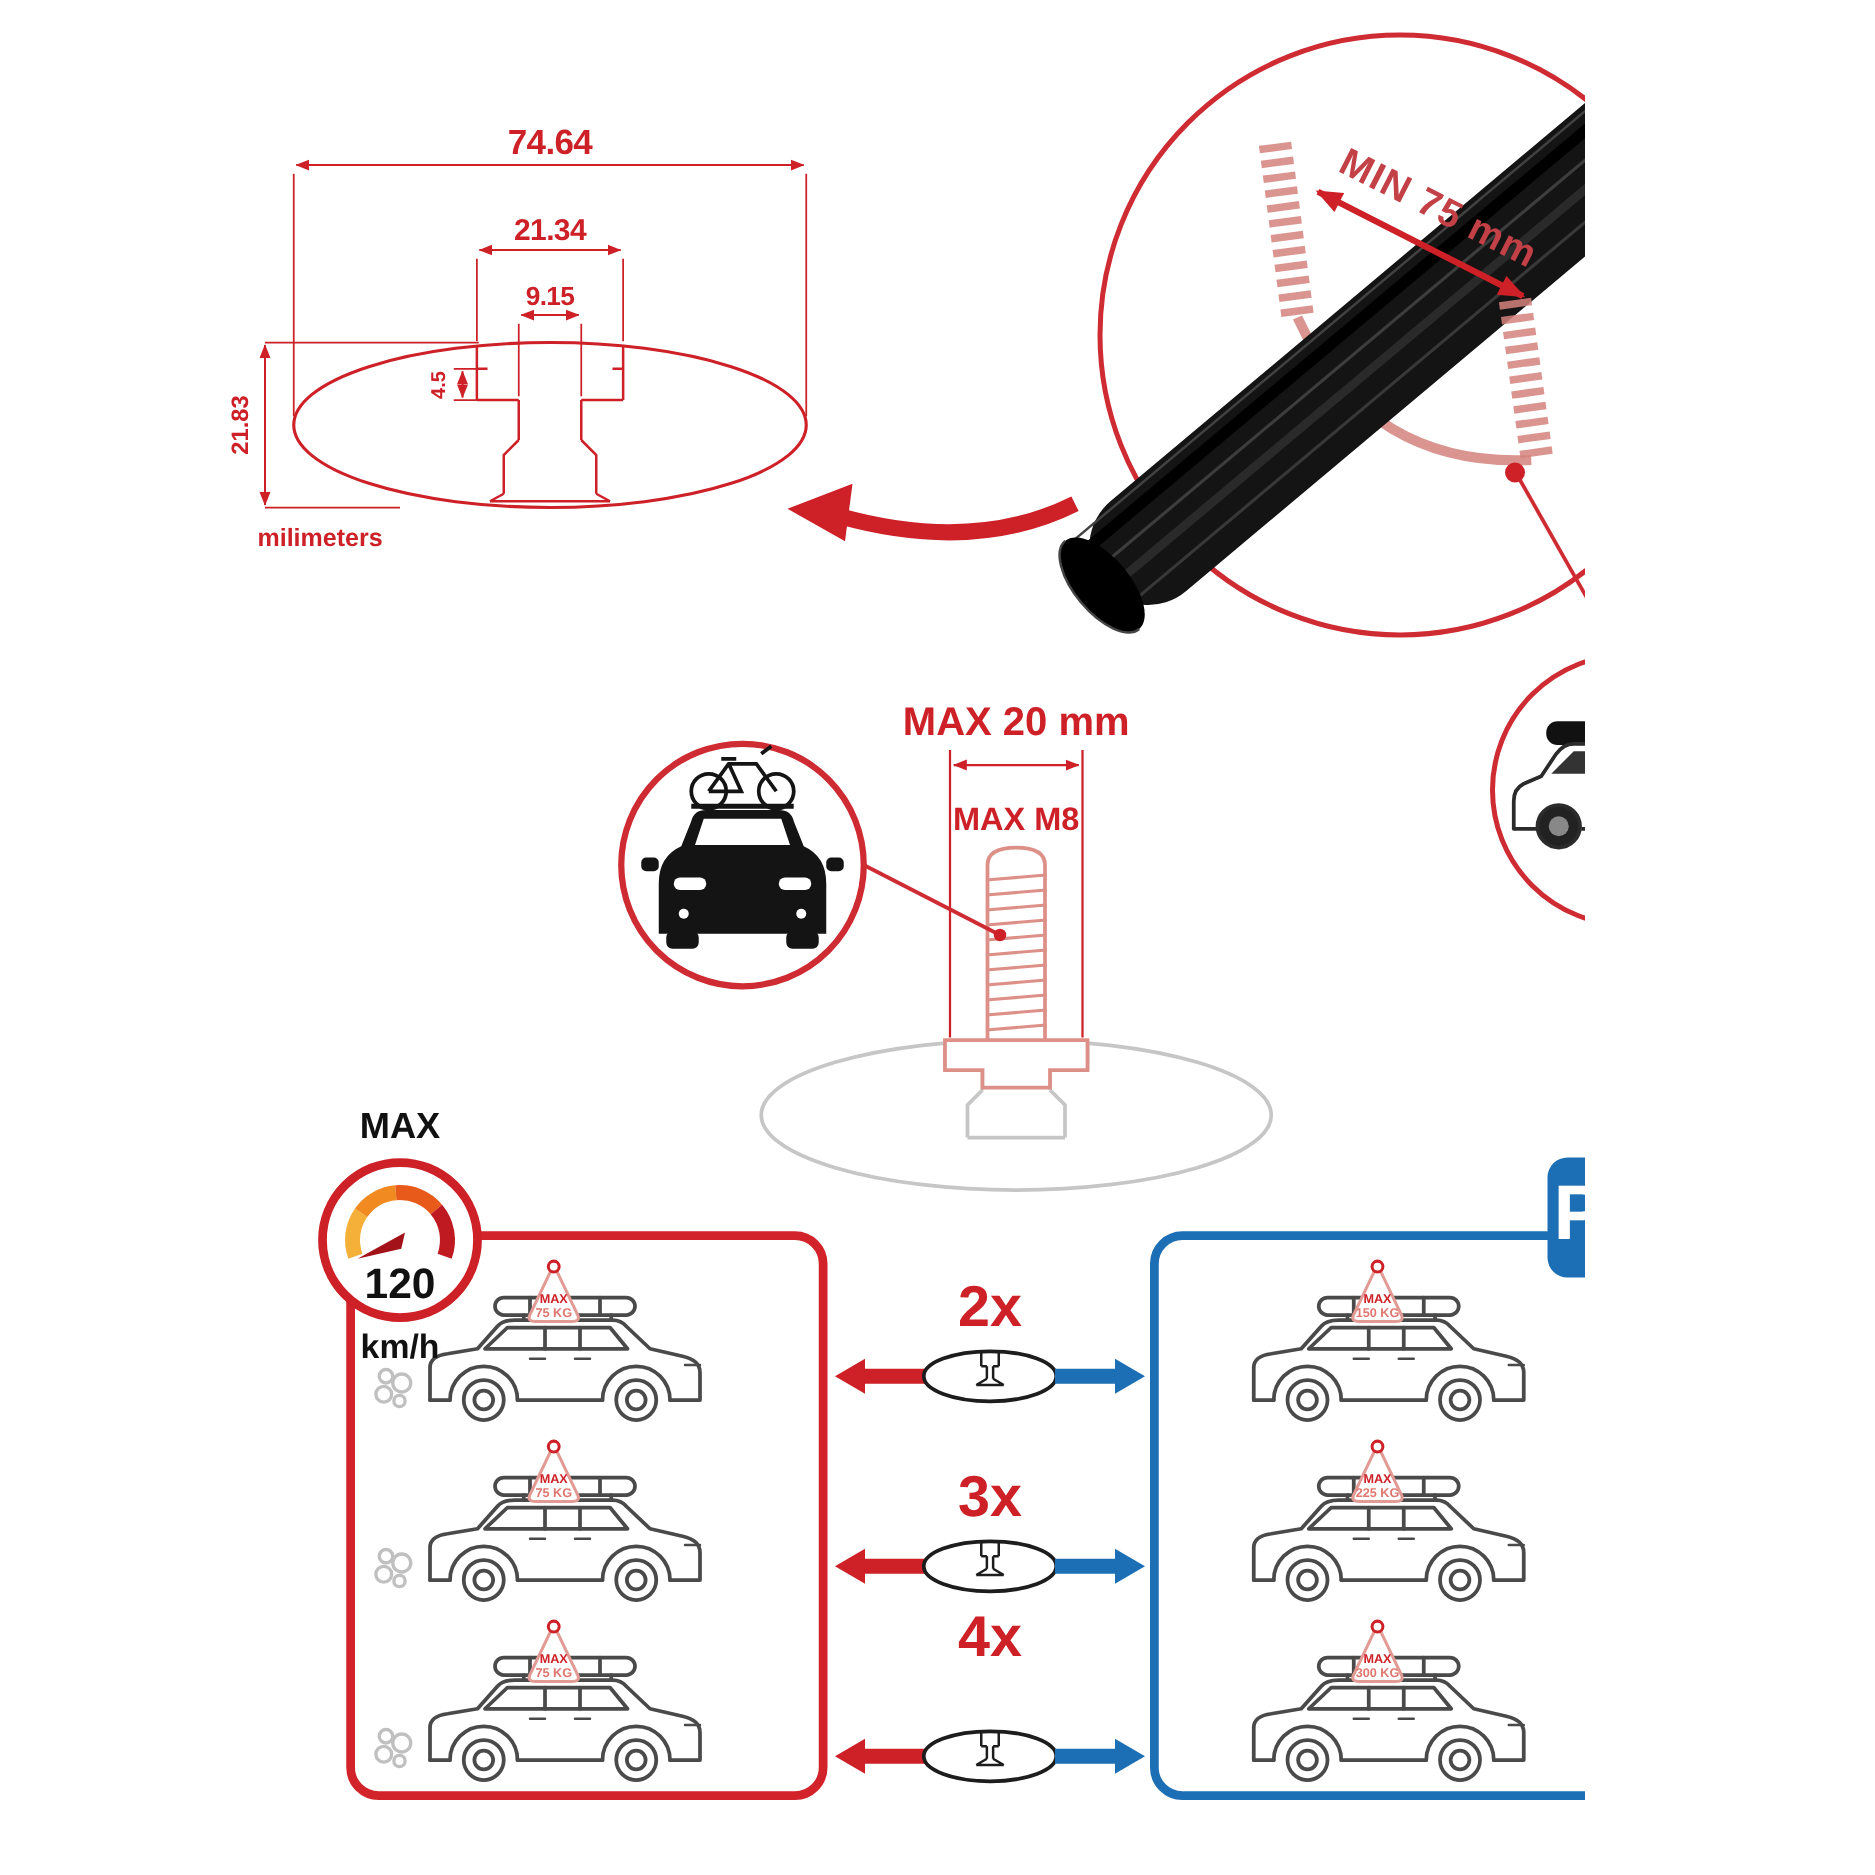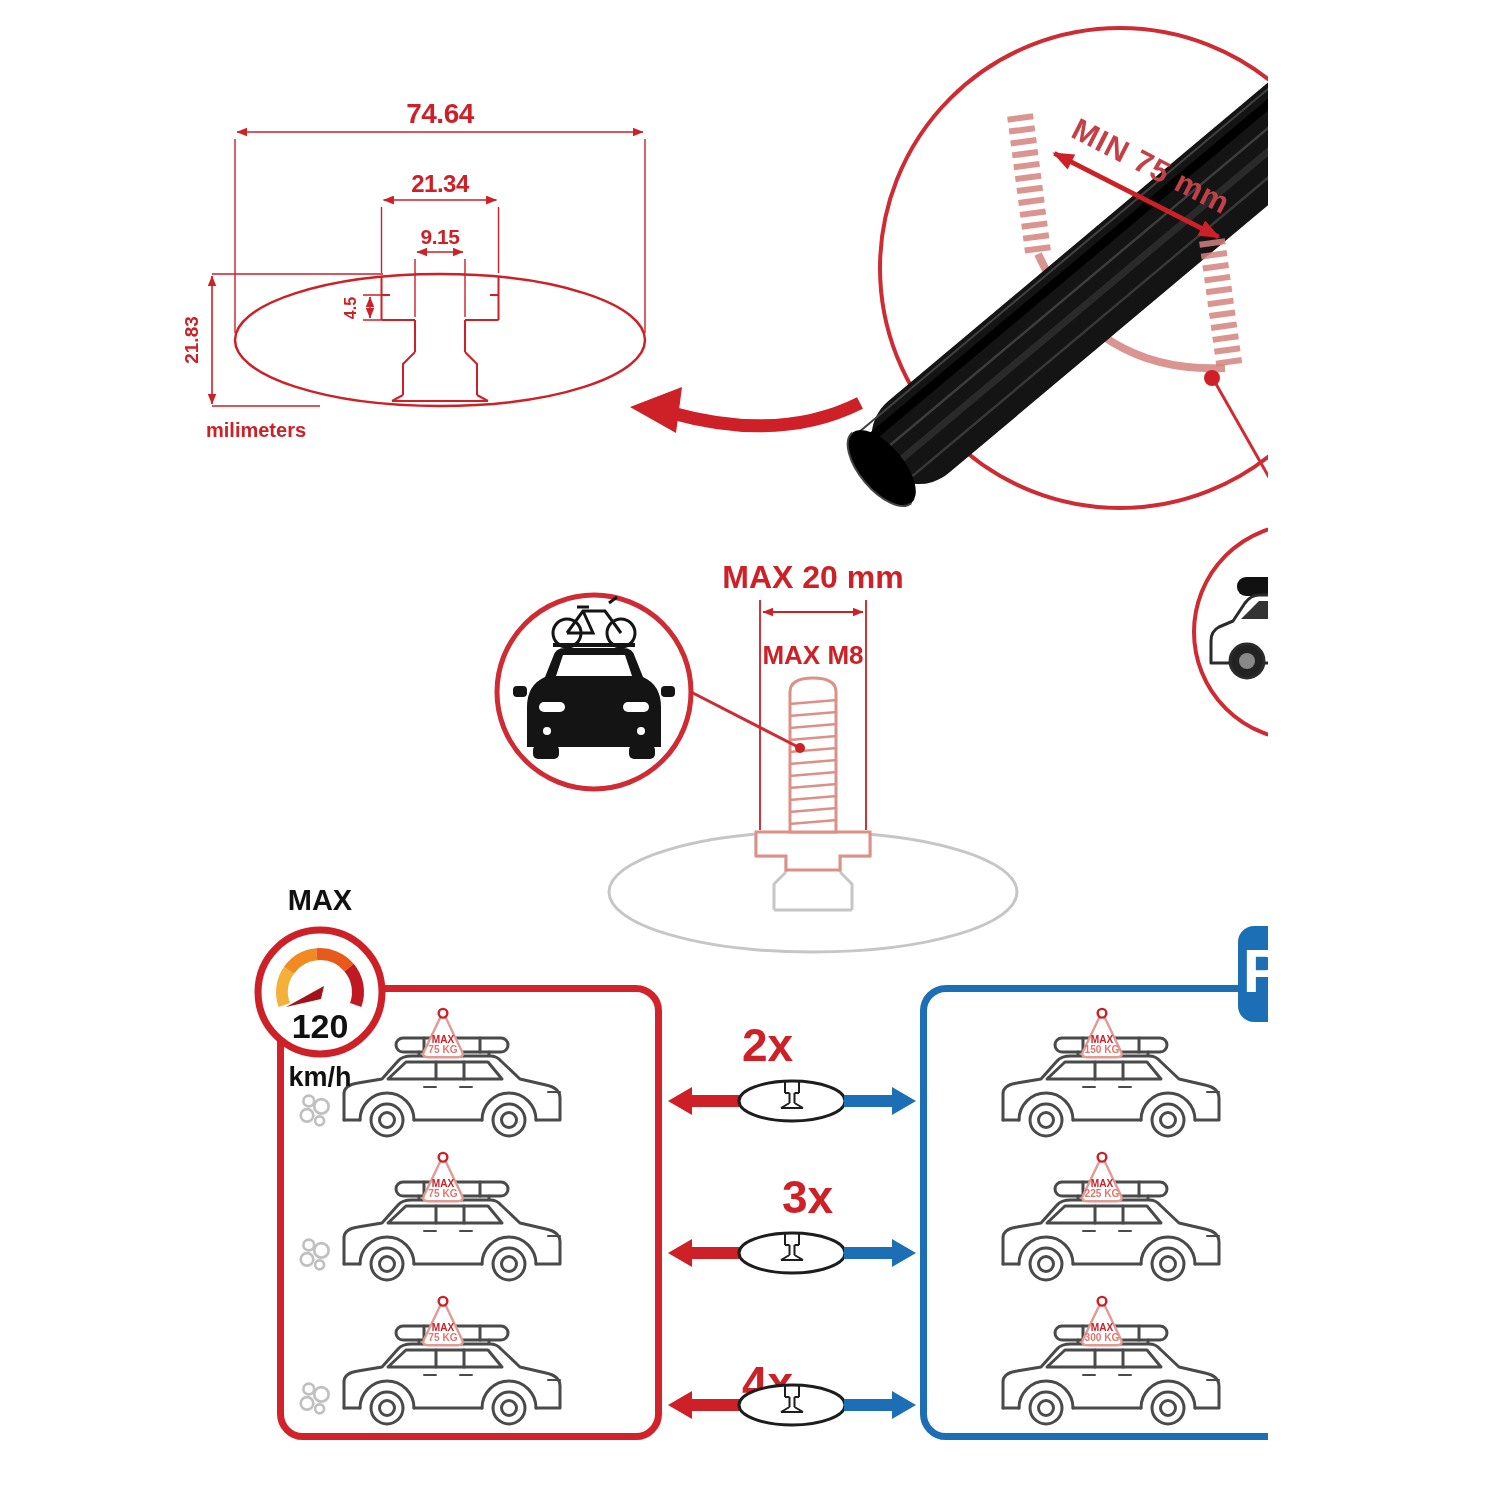--- a/index.html
+++ b/index.html
@@ -9,21 +9,21 @@
   .abs{position:absolute;}
   .zone-box{position:absolute;width:385px;height:455px;border-radius:26px;background:#fff;box-sizing:border-box;}
   #driving-box{left:277px;top:985px;border:7px solid #d2232a;}
   #parked-box{left:920px;top:985px;width:390px;border:7px solid #1c6fb4;}
   .row{position:absolute;left:0;width:371px;height:142px;}
   .row .car{position:absolute;left:40px;top:28px;width:260px;height:110px;}
   .row .puffs{position:absolute;left:14px;top:86px;width:36px;height:36px;}
   .row .tag{position:absolute;left:128px;top:0;width:62px;height:56px;}
   #parked-box .row .car{left:56px;}
   #parked-box .row .tag{left:144px;}
-  .mult{position:absolute;width:100px;font-weight:bold;font-size:46px;color:#cd2027;}
+  .mult{position:absolute;width:100px;text-align:center;font-weight:bold;font-size:46px;color:#cd2027;}
   .arrow-row{position:absolute;left:664px;width:256px;height:58px;}
   #park-sign{position:absolute;left:1238px;top:926px;width:96px;height:96px;background:#1c6fb4;border-radius:16px;
              display:flex;align-items:baseline;justify-content:center;color:#fff;z-index:6;padding-top:10px;box-sizing:border-box;}
   #park-sign .big-p{font-size:62px;font-weight:bold;line-height:70px;}
   #park-sign .ark{font-size:30px;font-weight:bold;}
   .z5{z-index:5;}
 </style>
 </head>
 <body>
 
@@ -317,37 +317,37 @@
     <g>
       <ellipse cx="128" cy="29" rx="53" ry="20" fill="#fff" stroke="#1d1d1d" stroke-width="3"></ellipse>
       <path d="M121,9.5 V21 M135,9.5 V21 M121,21 H125.5 M135,21 H130.5 M125.5,21 V31 M130.5,21 V31 M125.5,31 L117,36 M130.5,31 L139,36 M117,36 H139" fill="none" stroke="#1d1d1d" stroke-width="2"></path>
     </g>
     <g>
       <rect x="180" y="23" width="50" height="12" fill="#1c6fb4"></rect>
       <polygon points="252,29 228,15 228,43" fill="#1c6fb4"></polygon>
     </g>
   </svg>
 
-  <div class="mult" style="left:782px;top:1170px">3x</div>
+  <div class="mult" style="left:742px;top:1170px">3x</div>
   <svg class="arrow-row" style="top:1224px" viewBox="0 0 256 58">
     <g>
       <polygon points="4,29 28,15 28,43" fill="#cd2027"></polygon>
       <rect x="26" y="23" width="50" height="12" fill="#cd2027"></rect>
     </g>
     <g>
       <ellipse cx="128" cy="29" rx="53" ry="20" fill="#fff" stroke="#1d1d1d" stroke-width="3"></ellipse>
       <path d="M121,9.5 V21 M135,9.5 V21 M121,21 H125.5 M135,21 H130.5 M125.5,21 V31 M130.5,21 V31 M125.5,31 L117,36 M130.5,31 L139,36 M117,36 H139" fill="none" stroke="#1d1d1d" stroke-width="2"></path>
     </g>
     <g>
       <rect x="180" y="23" width="50" height="12" fill="#1c6fb4"></rect>
       <polygon points="252,29 228,15 228,43" fill="#1c6fb4"></polygon>
     </g>
   </svg>
 
-  <div class="mult" style="left:742px;top:1356px">4x</div>
+  <div class="mult" style="left:742px;top:1282px">4x</div>
   <svg class="arrow-row" style="top:1376px" viewBox="0 0 256 58">
     <g>
       <polygon points="4,29 28,15 28,43" fill="#cd2027"></polygon>
       <rect x="26" y="23" width="50" height="12" fill="#cd2027"></rect>
     </g>
     <g>
       <ellipse cx="128" cy="29" rx="53" ry="20" fill="#fff" stroke="#1d1d1d" stroke-width="3"></ellipse>
       <path d="M121,9.5 V21 M135,9.5 V21 M121,21 H125.5 M135,21 H130.5 M125.5,21 V31 M130.5,21 V31 M125.5,31 L117,36 M130.5,31 L139,36 M117,36 H139" fill="none" stroke="#1d1d1d" stroke-width="2"></path>
     </g>
     <g>

